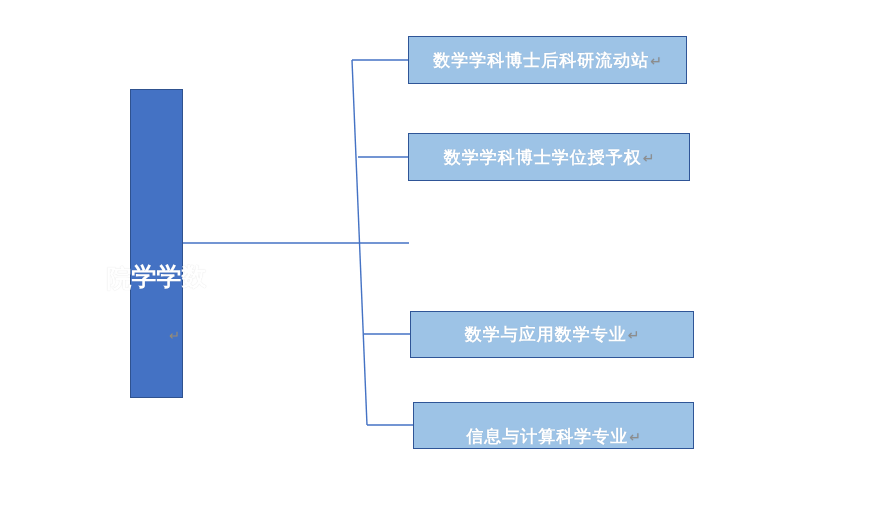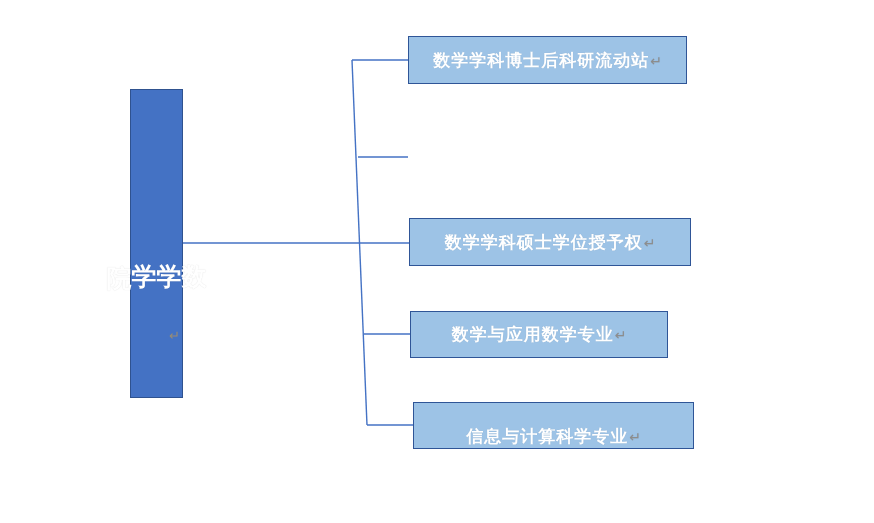--- a/index.html
+++ b/index.html
@@ -122,28 +122,28 @@
     </div>
     <div class="root-mark">↵</div>
   </div>
 
   <div class="child-box" style="left:408px; top:36px; width:279px; height:48px;">
     <div class="child-label">
       <span>数学学科博士后科研流动站</span><span class="ret-mark">↵</span>
     </div>
   </div>
 
-
-  <div class="child-box" style="left:409px; top:218px; width:282px; height:48px;">
+  <div class="child-box" style="left:408px; top:133px; width:282px; height:48px;">
     <div class="child-label">
-      <span>数学学科硕士学位授予权</span><span class="ret-mark">↵</span>
+      <span>数学学科博士学位授予权</span><span class="ret-mark">↵</span>
     </div>
   </div>
 
-  <div class="child-box" style="left:410px; top:311px; width:258px; height:47px;">
+
+  <div class="child-box" style="left:410px; top:311px; width:284px; height:47px;">
     <div class="child-label">
       <span>数学与应用数学专业</span><span class="ret-mark">↵</span>
     </div>
   </div>
 
   <div class="child-box" style="left:413px; top:402px; width:281px; height:47px;align-items:flex-end;">
     <div class="child-label">
       <span>信息与计算科学专业</span><span class="ret-mark">↵</span>
     </div>
   </div>

